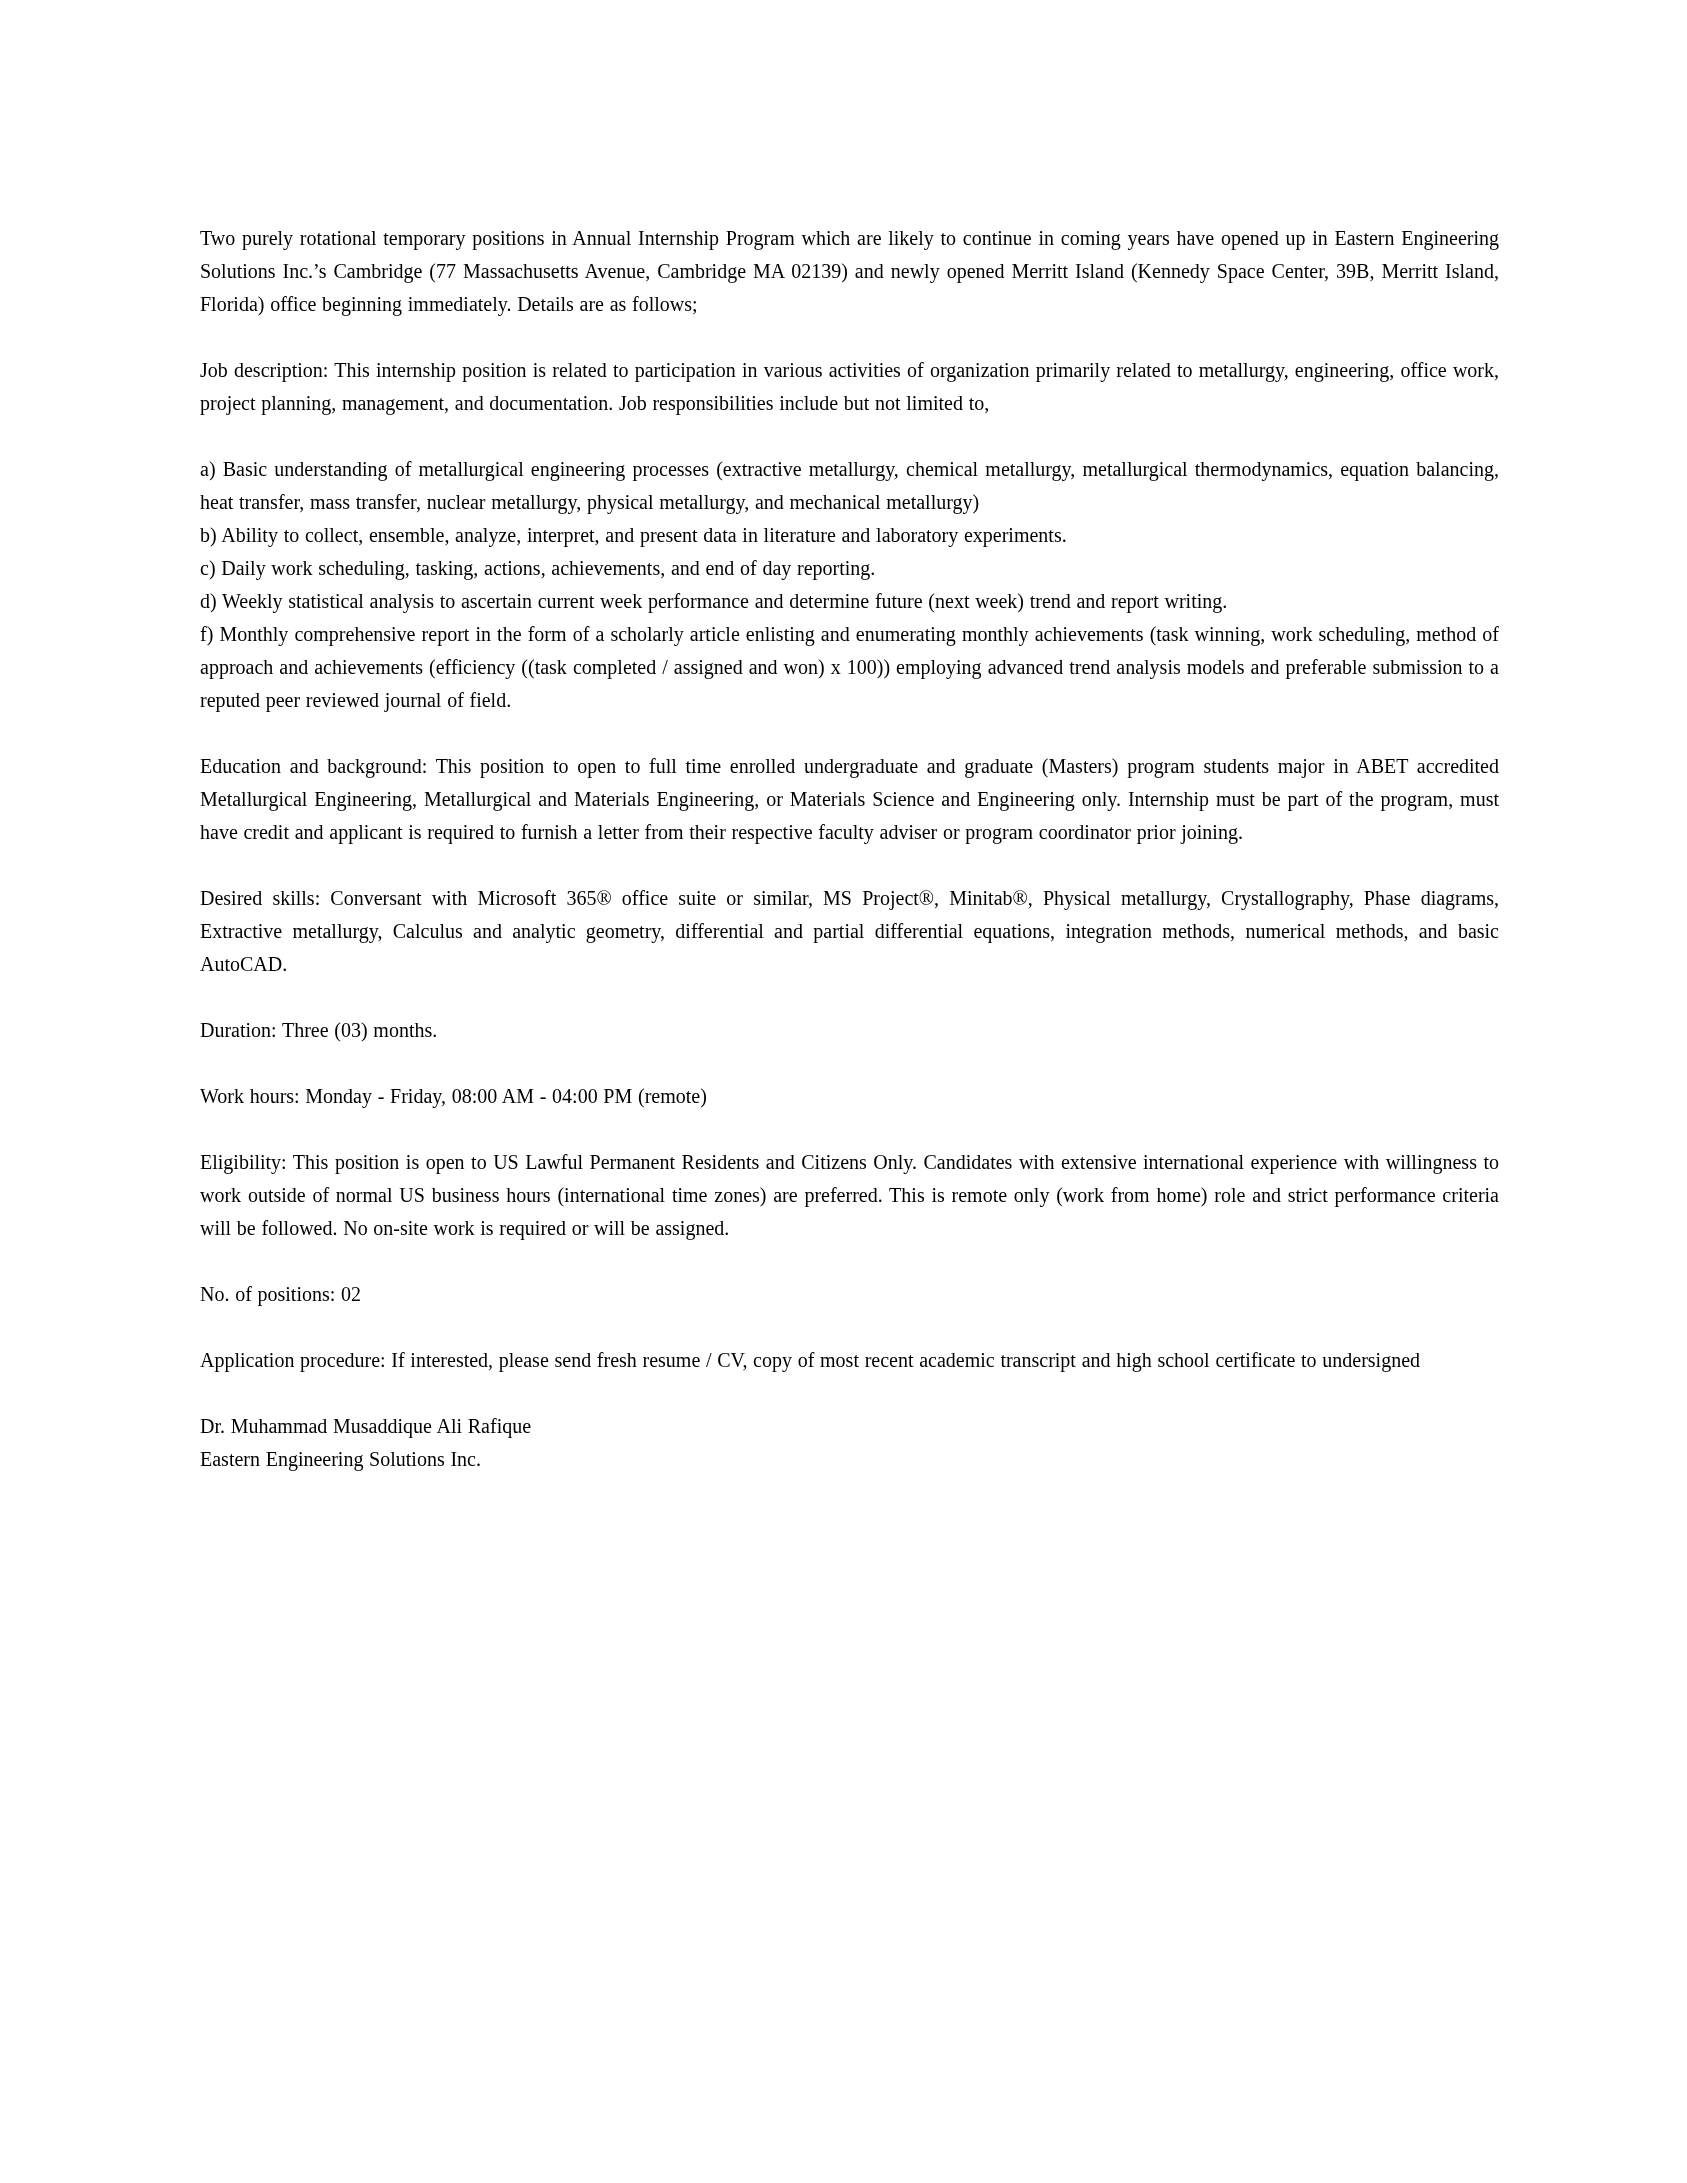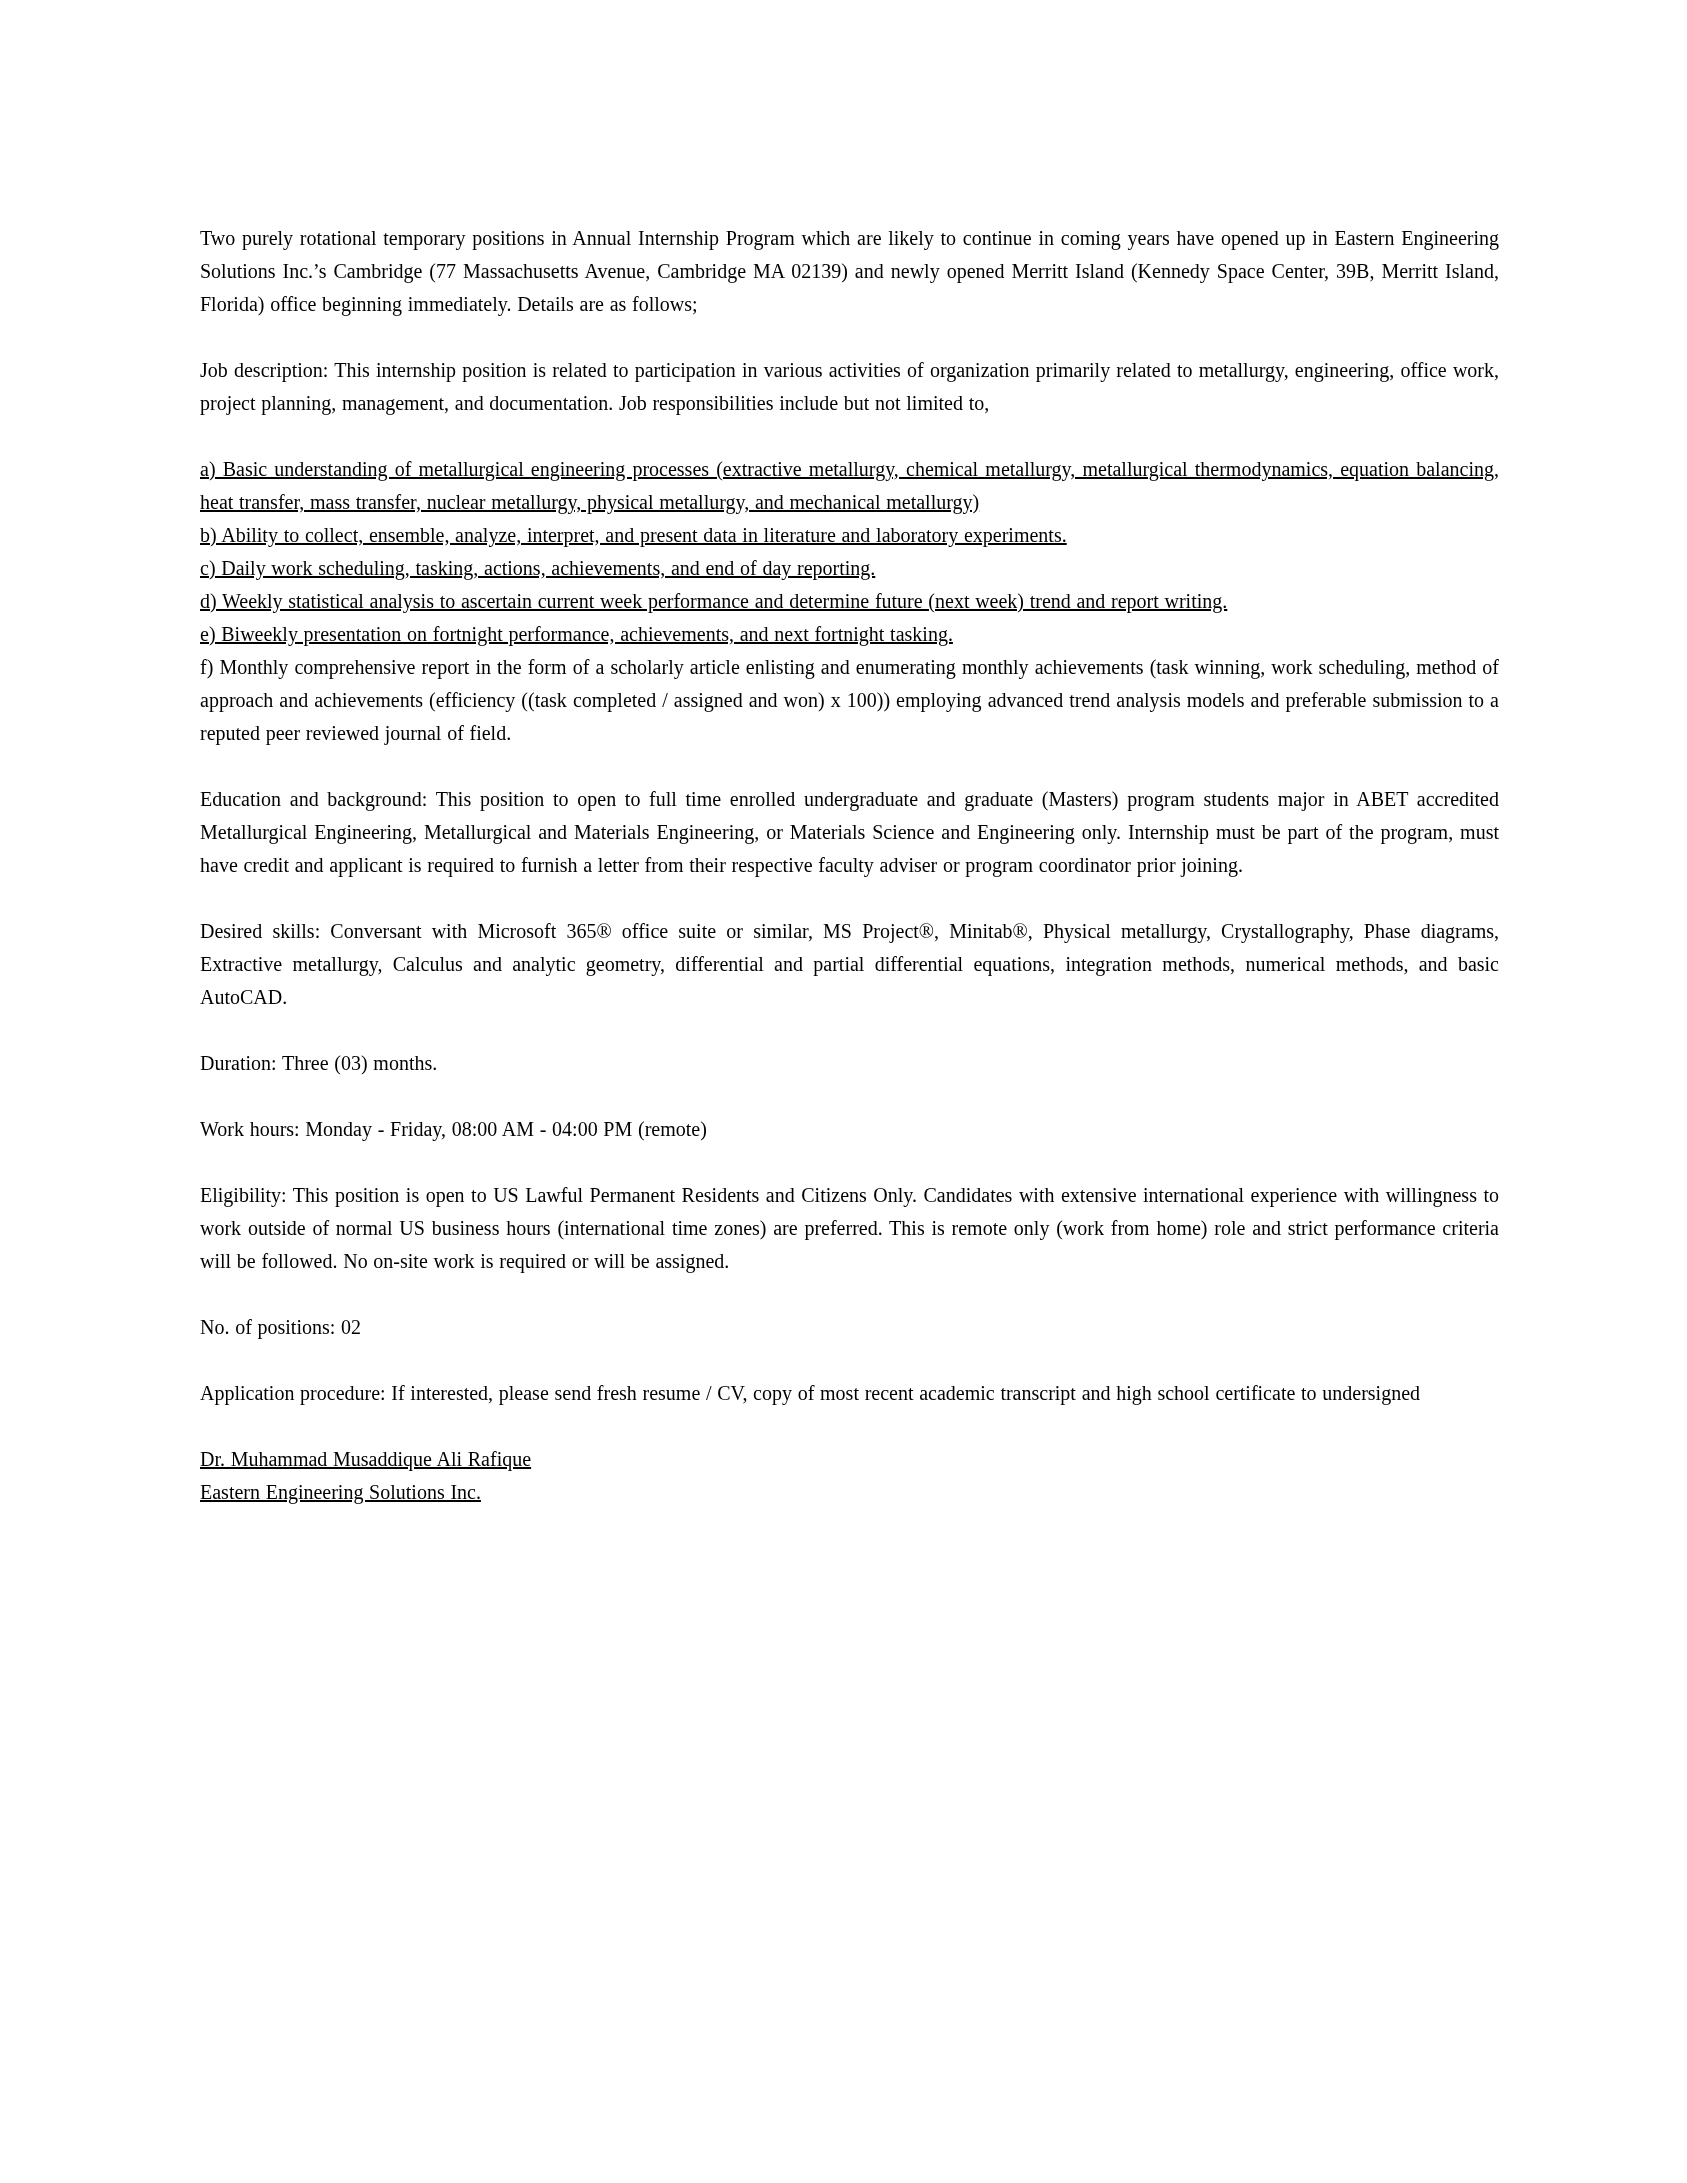--- a/index.html
+++ b/index.html
@@ -22,37 +22,35 @@
   }
   .para {
     margin: 0 0 33px 0;
     text-align: justify;
     font-size: 20px;
     line-height: 33px;
     word-spacing: 0.7px;
   }
   .para.tight {
     margin-bottom: 0;
-    text-decoration: underline;
   }
 </style>
 </head>
 <body>
 
 <div class="page">
   <p class="para">Two purely rotational temporary positions in Annual Internship Program which are likely to continue in coming years have opened up in Eastern Engineering Solutions Inc.’s Cambridge (77 Massachusetts Avenue, Cambridge MA 02139) and newly opened Merritt Island (Kennedy Space Center, 39B, Merritt Island, Florida) office beginning immediately. Details are as follows;</p>
 
 
   <p class="para">Job description: This internship position is related to participation in various activities of organization primarily related to metallurgy, engineering, office work, project planning, management, and documentation. Job responsibilities include but not limited to,</p>
 
   <p class="para tight">a) Basic understanding of metallurgical engineering processes (extractive metallurgy, chemical metallurgy, metallurgical thermodynamics, equation balancing, heat transfer, mass transfer, nuclear metallurgy, physical metallurgy, and mechanical metallurgy)</p>
   <p class="para tight">b) Ability to collect, ensemble, analyze, interpret, and present data in literature and laboratory experiments.</p>
   <p class="para tight">c) Daily work scheduling, tasking, actions, achievements, and end of day reporting.</p>
   <p class="para tight">d) Weekly statistical analysis to ascertain current week performance and determine future (next week) trend and report writing.</p>
-  <p class="para tight">e) Biweekly presentation on fortnight performance, achievements, and next fortnight tasking.</p>
   <p class="para">f) Monthly comprehensive report in the form of a scholarly article enlisting and enumerating monthly achievements (task winning, work scheduling, method of approach and achievements (efficiency ((task completed / assigned and won) x 100)) employing advanced trend analysis models and preferable submission to a reputed peer reviewed journal of field.</p>
 
   <p class="para">Education and background: This position to open to full time enrolled undergraduate and graduate (Masters) program students major in ABET accredited Metallurgical Engineering, Metallurgical and Materials Engineering, or Materials Science and Engineering only. Internship must be part of the program, must have credit and applicant is required to furnish a letter from their respective faculty adviser or program coordinator prior joining.</p>
 
   <p class="para">Desired skills: Conversant with Microsoft 365® office suite or similar, MS Project®, Minitab®, Physical metallurgy, Crystallography, Phase diagrams, Extractive metallurgy, Calculus and analytic geometry, differential and partial differential equations, integration methods, numerical methods, and basic AutoCAD.</p>
 
   <p class="para">Duration: Three (03) months.</p>
 
   <p class="para">Work hours: Monday - Friday, 08:00 AM - 04:00 PM (remote)</p>
 

